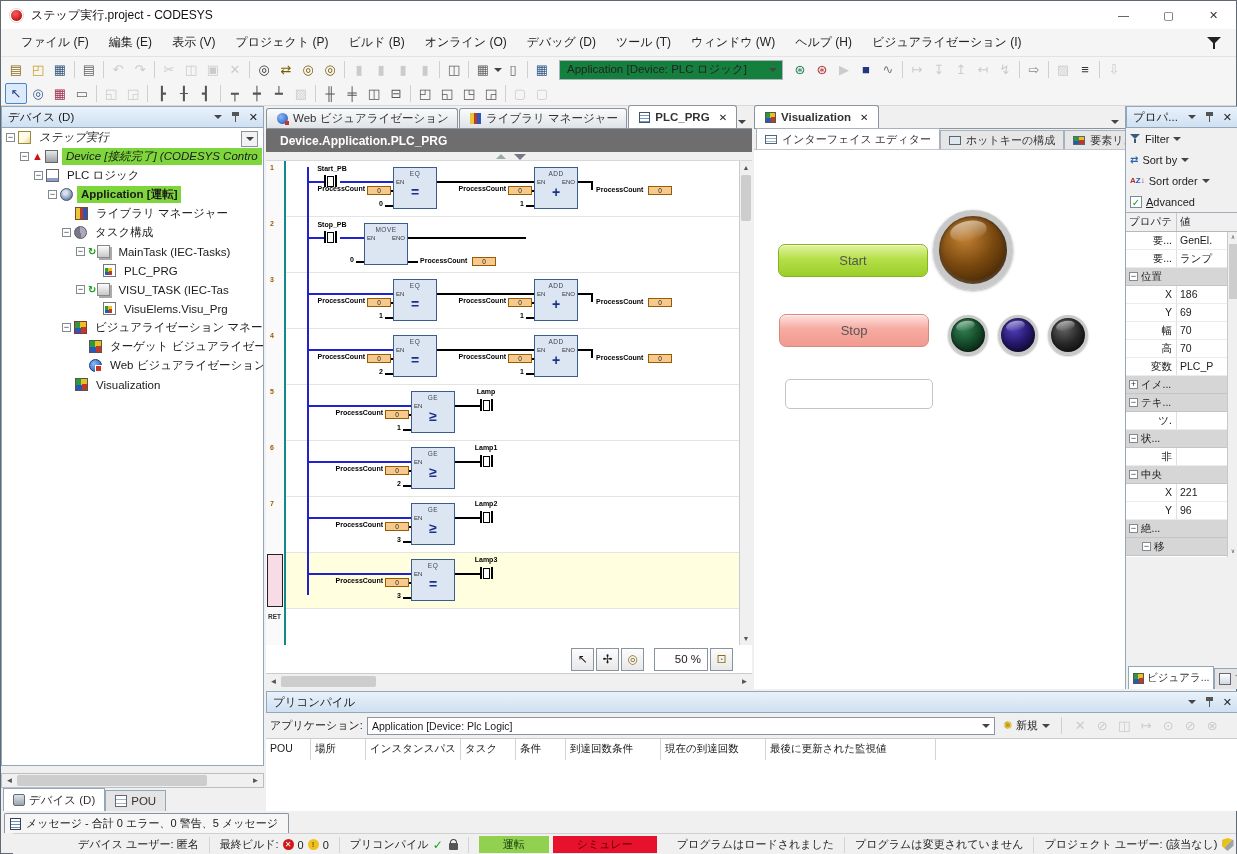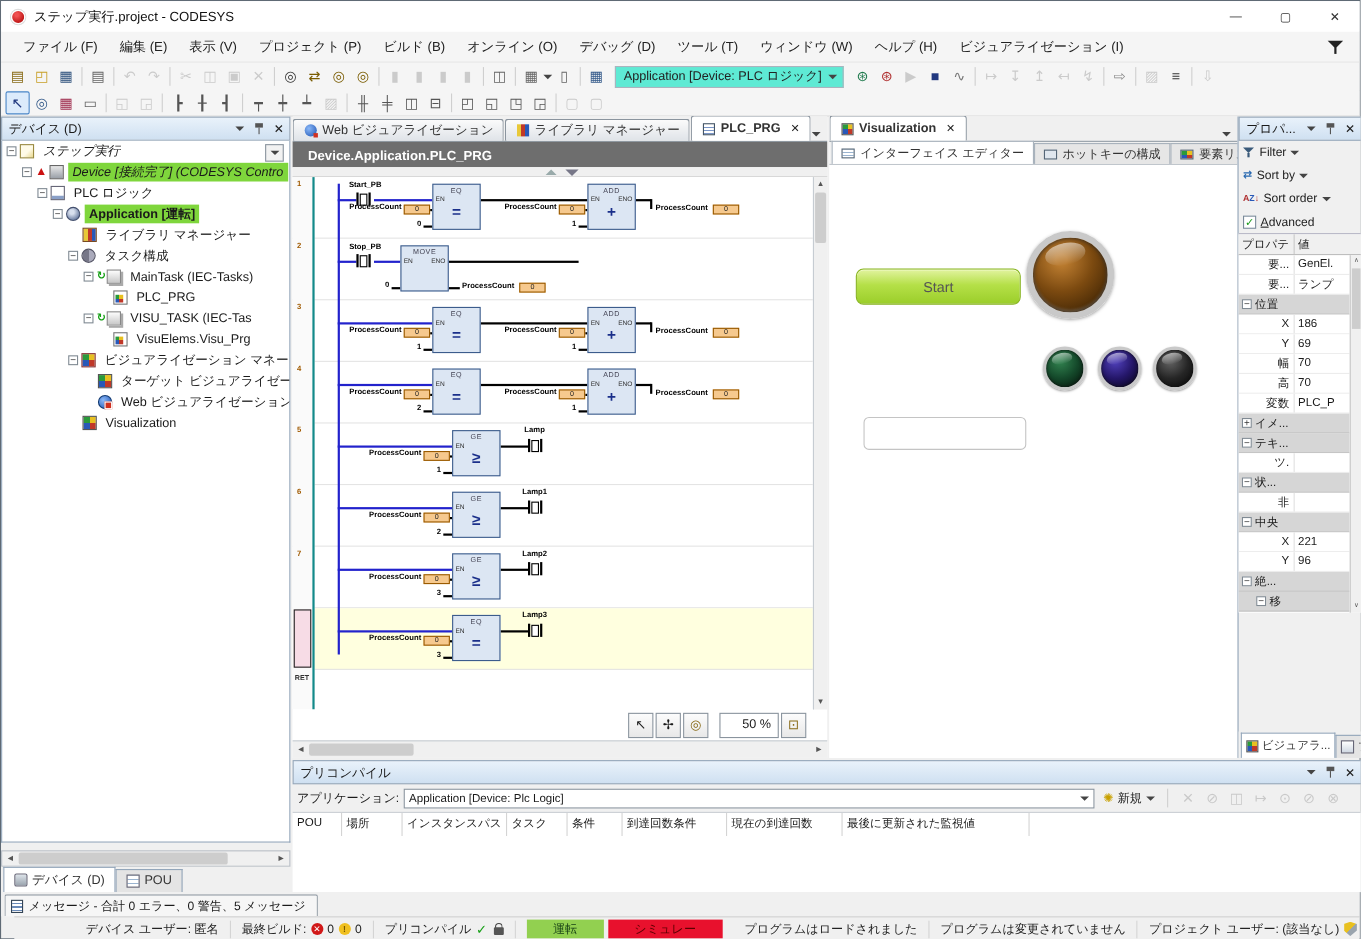--- a/index.html
+++ b/index.html
@@ -21,21 +21,21 @@
   #menu-funnel::before { content:""; position:absolute; left:1px; top:1px; border-left:7px solid transparent; border-right:7px solid transparent; border-top:7px solid #222; }
   #menu-funnel::after { content:""; position:absolute; left:7px; top:7px; width:2px; height:6px; background:#222; }
 
   
   #tb1 { position:absolute; left:0; top:56px; right:0; height:25px; background:#f5f5f5; display:flex; align-items:center; padding-left:4px; }
   #tb2 { position:absolute; left:0; top:81px; right:0; height:24px; background:#f5f5f5; display:flex; align-items:center; padding-left:4px; border-bottom:1px solid #d9d9d9; }
   .tbtn { width:22px; height:21px; display:flex; align-items:center; justify-content:center; font-size:13px; border-radius:2px; }
   .tbtn.dis { color:#b5b5b5 !important; opacity:.65; }
   .tbtn.act { border:1px solid #4a86c8; background:#dcebfb; }
   .tsep { width:1px; height:17px; background:#cfcfcf; margin:0 3px; }
-  #app-selector { display:flex; align-items:center; gap:6px; border:1px solid #aab4be; background:#5eead4; height:20px; padding:0 5px 0 7px; margin:0 6px; font-size:11.5px; color:#222; }
+  #app-selector { display:flex; align-items:center; gap:22px; border:1px solid #aab4be; background:#15803d; height:20px; padding:0 5px 0 7px; margin:0 6px; font-size:11.5px; color:#222; }
   .dtri { width:0; height:0; border-left:4px solid transparent; border-right:4px solid transparent; border-top:4px solid #444; display:inline-block; }
 
   
   #main { position:absolute; left:0; top:105px; width:1237px; height:705px; }
 
   
   .phead { height:22px; background:linear-gradient(#e9f2fb,#cfe0f1); border:1px solid #93a6ba; display:flex; align-items:center; padding:0 5px 0 6px; font-size:11.5px; color:#1a1a1a; }
   .phead .sp { margin-left:auto; display:flex; align-items:center; gap:9px; }
   .pin { position:relative; width:9px; height:11px; }
   .pin::before { content:""; position:absolute; left:1px; top:0; width:7px; height:4px; background:#555; }
@@ -711,20 +711,21 @@
           <span>ホットキーの構成</span>
         </span>
         <span class="stab">
           <span class="stic el"></span>
           <span>要素リスト</span>
         </span>
       </div>
       <div id="visu-canvas">
         <div class="vstart">Start</div>
         <div class="lamp lamp-big"></div>
+        <div class="vstop">Stop</div>
         <div class="lamp lamp-sm lamp-green"></div>
         <div class="lamp lamp-sm lamp-blue"></div>
         <div class="lamp lamp-sm lamp-black"></div>
         <div class="vfield"></div>
       </div>
     </div>
 
     <div id="props">
       <div class="phead">
         <span>プロパ...</span>

